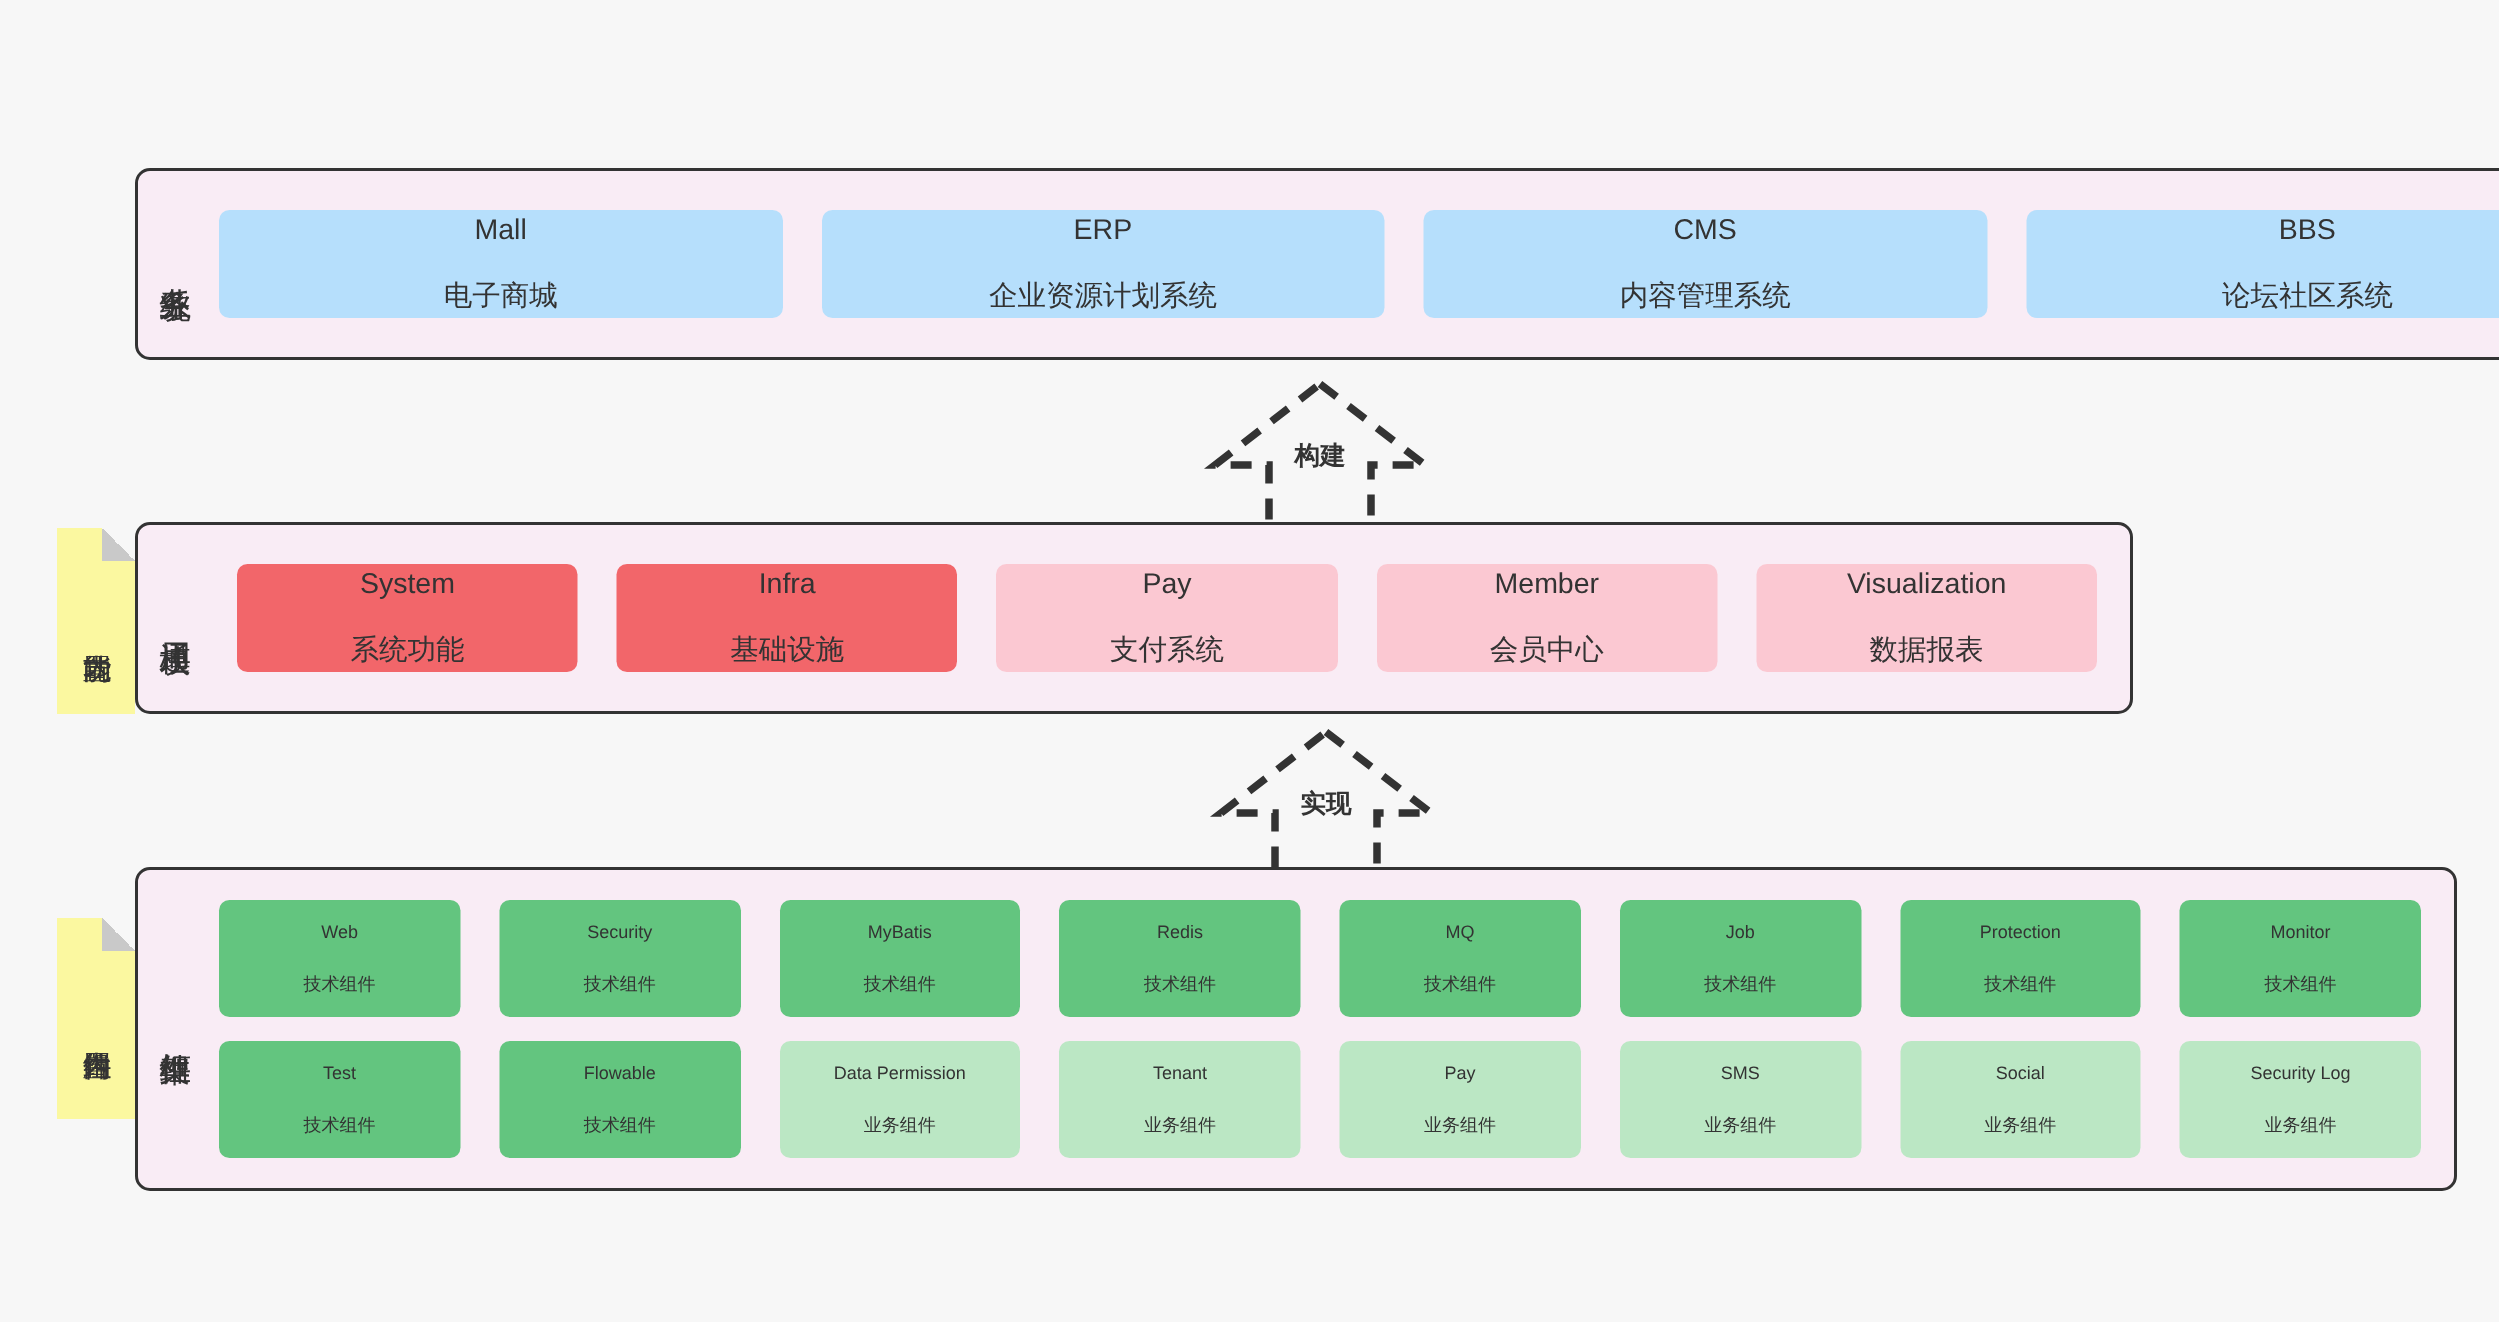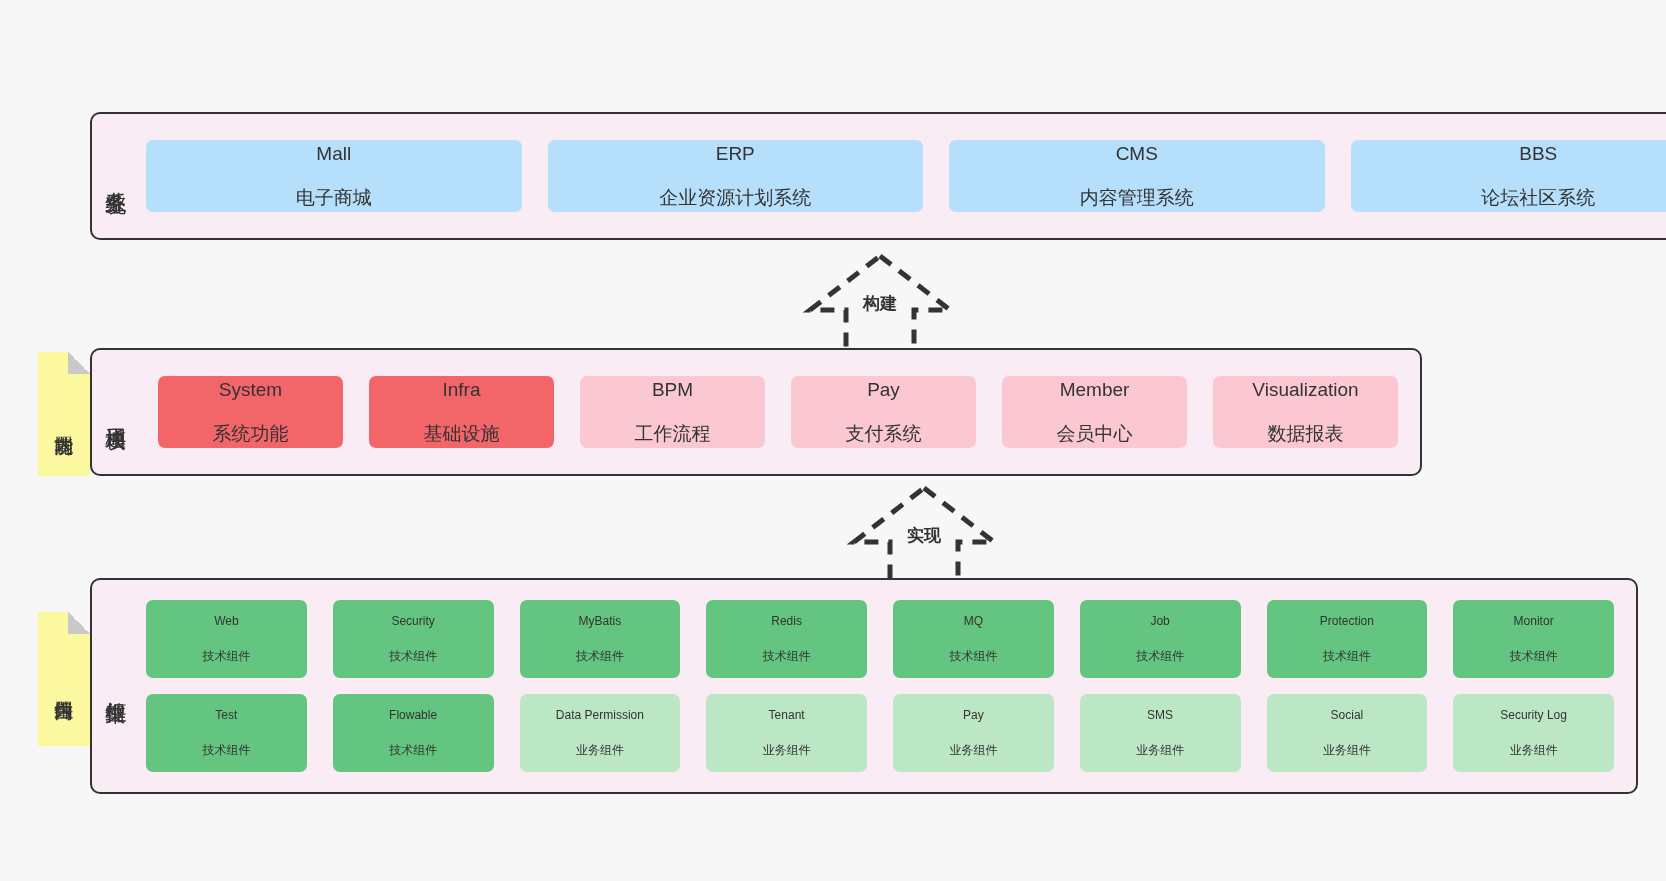--- a/index.html
+++ b/index.html
@@ -146,21 +146,21 @@
     right: 0;
     top: 40px;
     text-align: center;
     font-size: 17px;
     color: #333333;
     background: transparent;
     user-select: none;
     font-weight: bold;
   }
   #arrow-build   { left: 800px; top: 252px; }
-  #arrow-implement { left: 844px; top: 484px; }
+  #arrow-implement { left: 804px; top: 484px; }
 </style>
 </head>
 <body>
 
 <div id="canvas">
 
   <div class="layer" id="layer-business">
     <div class="layer-title">业务系统</div>
     <div class="layer-body">
       <div class="layer-row">
@@ -199,24 +199,20 @@
       <div class="layer-row">
         <div class="card red">
           <span class="en">System</span>
           <span class="cn">系统功能</span>
         </div>
         <div class="card red">
           <span class="en">Infra</span>
           <span class="cn">基础设施</span>
         </div>
         <div class="card pink">
-          <span class="en">BPM</span>
-          <span class="cn">工作流程</span>
-        </div>
-        <div class="card pink">
           <span class="en">Pay</span>
           <span class="cn">支付系统</span>
         </div>
         <div class="card pink">
           <span class="en">Member</span>
           <span class="cn">会员中心</span>
         </div>
         <div class="card pink">
           <span class="en">Visualization</span>
           <span class="cn">数据报表</span>

